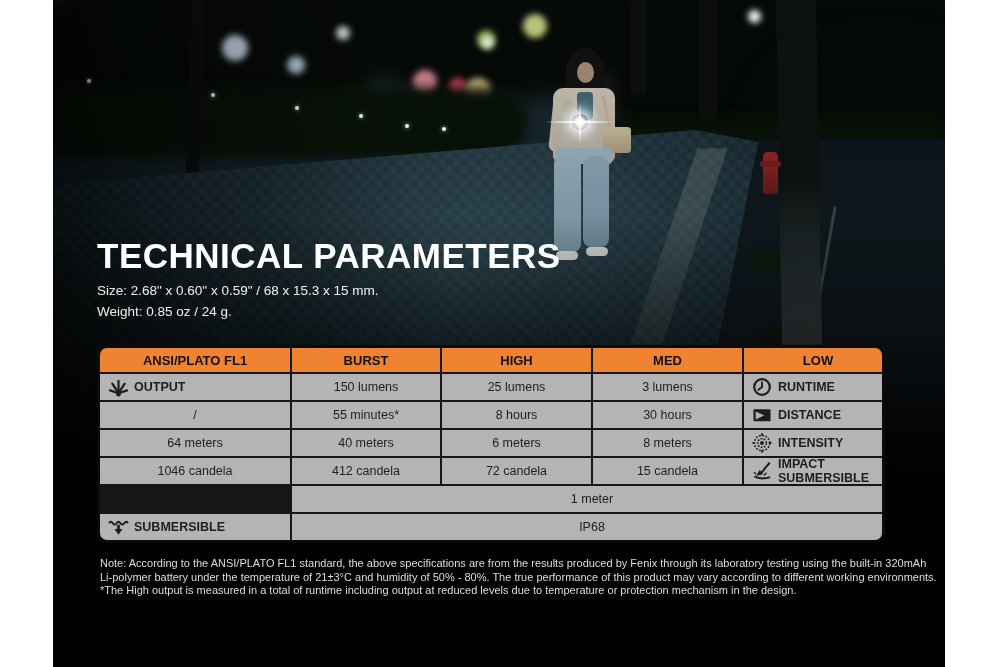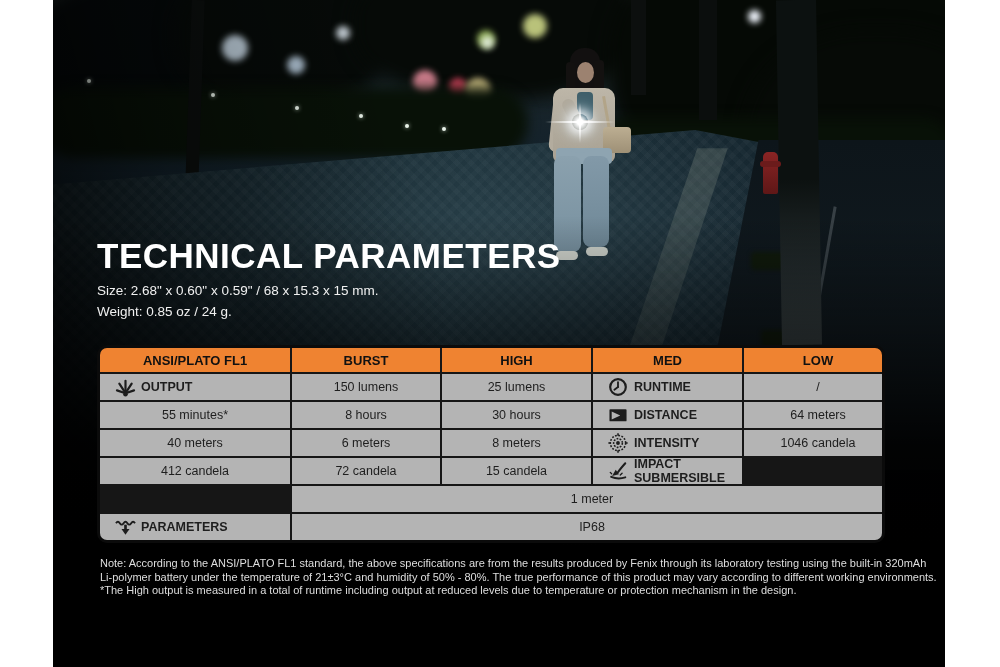--- a/index.html
+++ b/index.html
@@ -87,21 +87,21 @@
   .dim-line{position:absolute;left:44px;color:#f0f0f0;font-size:13.5px;z-index:5;}
   .dim-size{top:283px;} .dim-weight{top:304px;}
 
   
   .spec-table{position:absolute;left:44px;top:345px;width:788px;z-index:5;
     display:grid;grid-template-columns:190px 148px 149px 149px 148px;
     grid-template-rows:24px repeat(6,26px);gap:2px;background:#161616;
     border:3px solid #0b0b0b;border-radius:10px;overflow:hidden;box-sizing:border-box;}
   .cell{display:flex;align-items:center;justify-content:center;font-size:12.5px;color:#1e1e1e;}
   .hcell{background:#ef8331;font-weight:bold;font-size:13px;color:#111;}
-  .lcell{background:#b4b4b4;justify-content:flex-start;padding-left:14px;gap:5px;font-weight:bold;font-size:12.5px;box-sizing:border-box;}
+  .lcell{background:#b4b4b4;justify-content:flex-start;padding-left:7px;gap:5px;font-weight:bold;font-size:12.5px;box-sizing:border-box;}
   .vcell{background:#b4b4b4;}
   .span4{grid-column:2/6;}
   .icn{display:inline-flex;width:22px;height:21px;align-items:center;justify-content:center;flex:0 0 auto;}
 
   
   .note{position:absolute;left:47px;top:557px;width:800px;color:#dedede;font-size:11px;line-height:13.5px;z-index:5;}
   .note div{white-space:nowrap;}
 </style>
 </head>
 <body>
@@ -203,20 +203,21 @@
                 <line x1="11" y1="16" x2="17.5" y2="6"></line>
                 <line x1="11" y1="16" x2="20" y2="13"></line>
               </g>
               <circle cx="11" cy="17" r="2.4" fill="#1d1d1d"></circle>
             </svg>
         </span>
         <span>OUTPUT</span>
       </div>
       <div class="cell vcell">150 lumens</div>
       <div class="cell vcell">25 lumens</div>
+      <div class="cell vcell">3 lumens</div>
 
       <div class="cell lcell">
         <span class="icn">
           <svg width="20" height="20" viewBox="0 0 22 22">
               <circle cx="11" cy="11" r="8.6" fill="none" stroke="#1d1d1d" stroke-width="2.4"></circle>
               <g stroke="#1d1d1d" stroke-width="2" stroke-linecap="round">
                 <line x1="11" y1="11" x2="11" y2="5.6"></line>
                 <line x1="11" y1="11" x2="7" y2="14"></line>
               </g>
             </svg>
@@ -282,21 +283,21 @@
       <div class="cell vcell span4">1 meter</div>
 
       <div class="cell lcell">
         <span class="icn">
           <svg width="21" height="19" viewBox="0 0 22 20">
               <path d="M1,5.5 Q3,2.5 5,5.5 T9,5.5 T13,5.5 T17,5.5 T21,5.5" fill="none" stroke="#1d1d1d" stroke-width="2"></path>
               <rect x="9.6" y="7" width="2.8" height="6" fill="#1d1d1d"></rect>
               <polygon points="6.8,11.5 15.2,11.5 11,17.5" fill="#1d1d1d"></polygon>
             </svg>
         </span>
-        <span>PARAMETERS</span>
+        <span>SUBMERSIBLE</span>
       </div>
       <div class="cell vcell span4">IP68</div>
     </div>
 
     <div class="note">
       <div>Note: According to the ANSI/PLATO FL1 standard, the above specifications are from the results produced by Fenix through its laboratory testing using the built-in 320mAh</div>
       <div>Li-polymer battery under the temperature of 21±3°C and humidity of 50% - 80%. The true performance of this product may vary according to different working environments.</div>
       <div>*The High output is measured in a total of runtime including output at reduced levels due to temperature or protection mechanism in the design.</div>
     </div>
 

